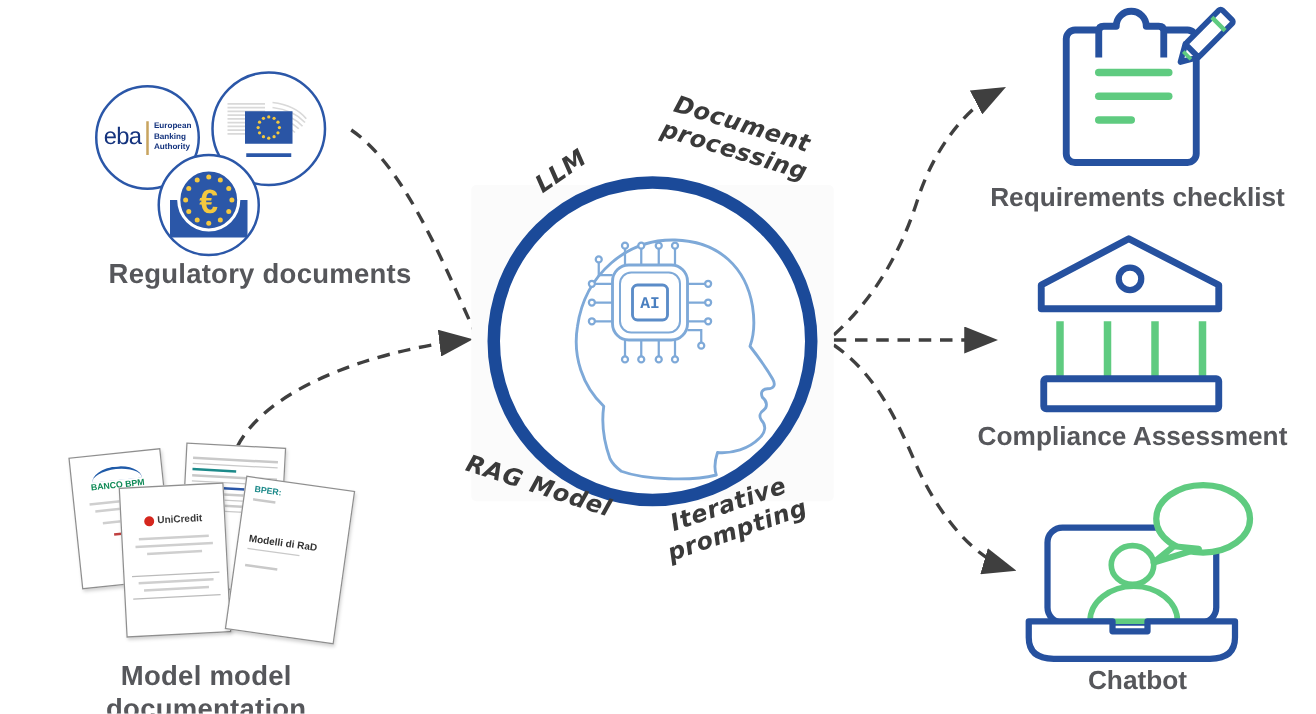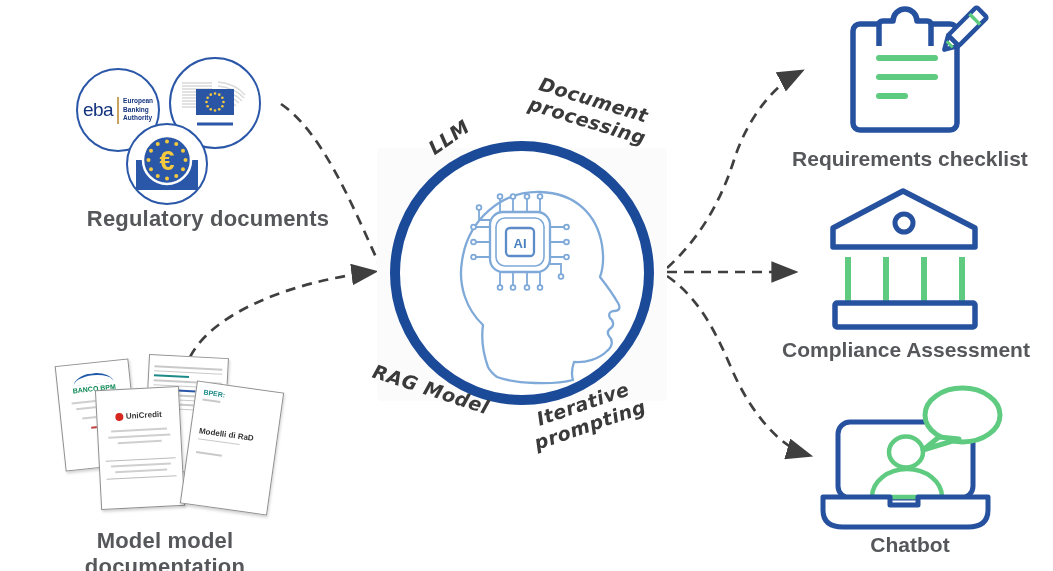--- a/index.html
+++ b/index.html
@@ -26,21 +26,21 @@
   .banco-title{font-size:7px;font-weight:bold;color:#0f8a57;text-align:center;white-space:nowrap;}
   .banco-arc{width:40px;height:9px;border-top:2px solid #1f5aa8;border-radius:50% 50% 0 0/100% 100% 0 0;margin:10px auto 1px;}
   .uni-row{display:flex;align-items:center;justify-content:center;gap:3px;margin-top:22px;}
   .uni-dot{width:8px;height:8px;border-radius:50%;background:#d5271e;}
   .uni-title{font-size:8px;font-weight:bold;color:#3a3a3a;white-space:nowrap;}
   .bper-logo{font-size:7px;font-weight:bold;color:#1d8a8a;margin:6px 0 0 7px;}
   .modelli-title{font-size:8px;font-weight:bold;color:#333;margin:26px 0 0 8px;white-space:nowrap;}
   
   .backdrop{position:absolute;left:377px;top:148px;width:290px;height:253px;background:#fbfbfb;border-radius:4px;}
   .model-circle{position:absolute;left:390px;top:141px;width:264px;height:264px;border:10px solid #1b4a99;
-                border-radius:50%;box-sizing:border-box;background:#fff;}
+                border-radius:50%;box-sizing:border-box;background:#fff;font-family:Liberation Mono, monospace;}
 </style>
 </head>
 <body>
 
 <div class="canvas">
 
   <svg class="abs" style="left:0;top:0;" width="1053" height="571" viewBox="0 0 1053 571">
     <defs>
       <marker id="ah" markerWidth="10" markerHeight="8" refX="8" refY="4" orient="auto">
         <path d="M0,0 L10,4 L0,8 Z" fill="#3f3f3f"></path>

